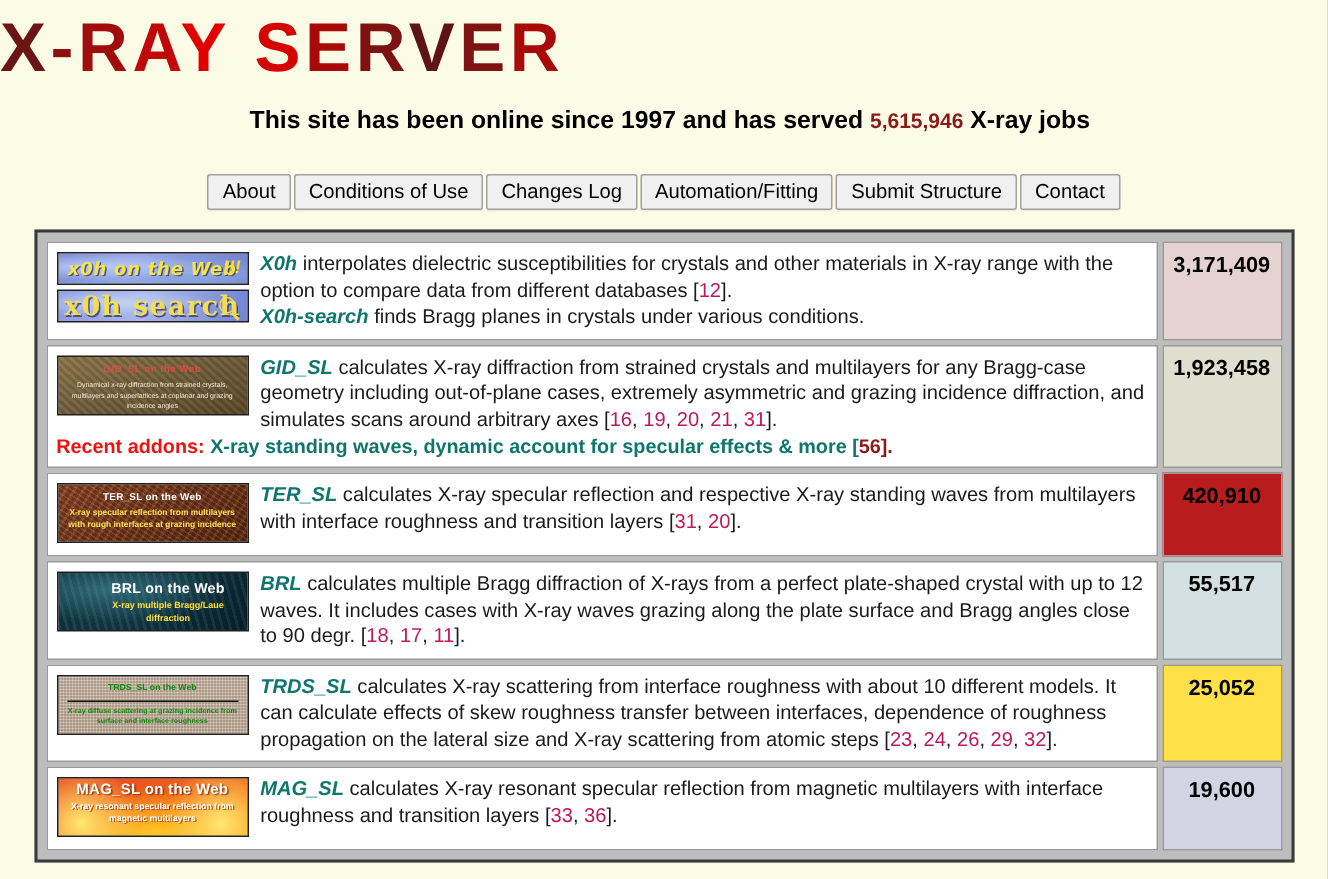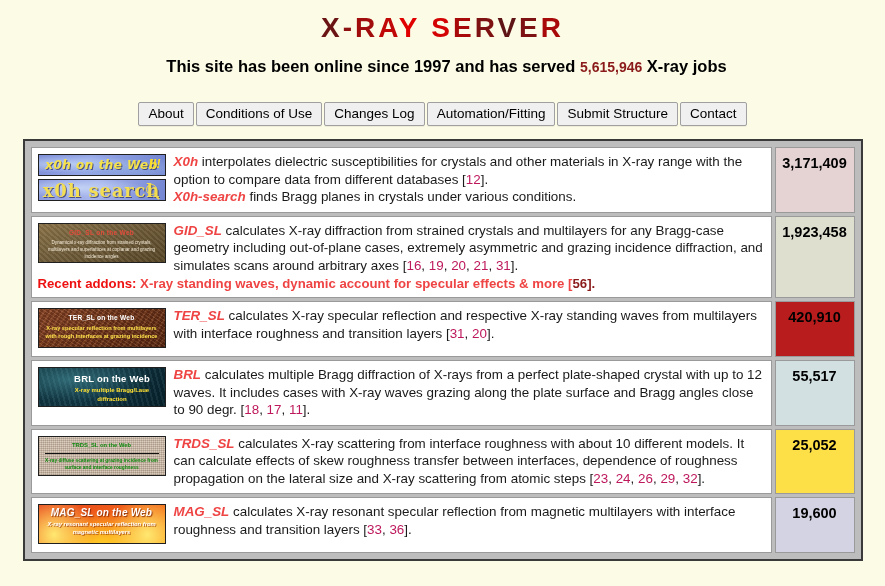--- a/index.html
+++ b/index.html
@@ -12,25 +12,25 @@
     height: 586px;
     background: #fcfce6;
     font-family: "Liberation Sans", sans-serif;
     font-size: 13px;
     color: #000;
     overflow: hidden;
   }
 
   
   .page-title {
-    text-align: center;
-    font-size: 28px;
+    text-align: left;
+    font-size: 46px;
     font-weight: bold;
     letter-spacing: 3px;
-    padding-top: 12px;
+    padding-top: 4px;
     margin: 0;
     font-family: "Liberation Sans", sans-serif;
   }
   .t1 { color: #6b1414; }
   .t2 { color: #8c1010; }
   .t3 { color: #a10d0d; }
   .t4 { color: #c00808; }
   .t5 { color: #e00000; }
   .t6 { color: #f00000; }
   .t7 { color: #d40404; }
@@ -217,41 +217,40 @@
     margin-top: 3px; padding: 0 3px;
   }
 
   .bn-mag {
     width: 128px; height: 40px;
     background:
       radial-gradient(circle at 12% 78%, #ffe870 0%, rgba(255,200,40,0) 34%),
       radial-gradient(circle at 86% 78%, #ffe870 0%, rgba(255,200,40,0) 34%),
       radial-gradient(ellipse at 50% 110%, #ffd22a 0%, rgba(255,140,0,0) 58%),
       linear-gradient(165deg, #e8401c 0%, #f2681a 45%, #ff9a10 100%);
-    font-style: italic;
   }
   .bn-mag .bt {
     font-size: 10px; font-weight: bold; color: #ffffff;
     margin-top: 2px; letter-spacing: .2px;
     text-shadow: 1px 1px 1px rgba(120,30,0,.8);
   }
   .bn-mag .bs {
     font-size: 5.8px; font-weight: bold; color: #ffffff; line-height: 8px;
     margin-top: 2px;
     text-shadow: 1px 1px 0 rgba(140,40,0,.7);
   }
 
   
   .txt {
     font-size: 13.4px;
     line-height: 17.5px;
     color: #1a1a1a;
   }
   a.prog {
-    color: #ef4444;
+    color: #0f766e;
     font-weight: bold;
     font-style: italic;
     text-decoration: none;
   }
   a.ref {
     color: #be185d;
     text-decoration: none;
   }
   .addons {
     clear: both;

